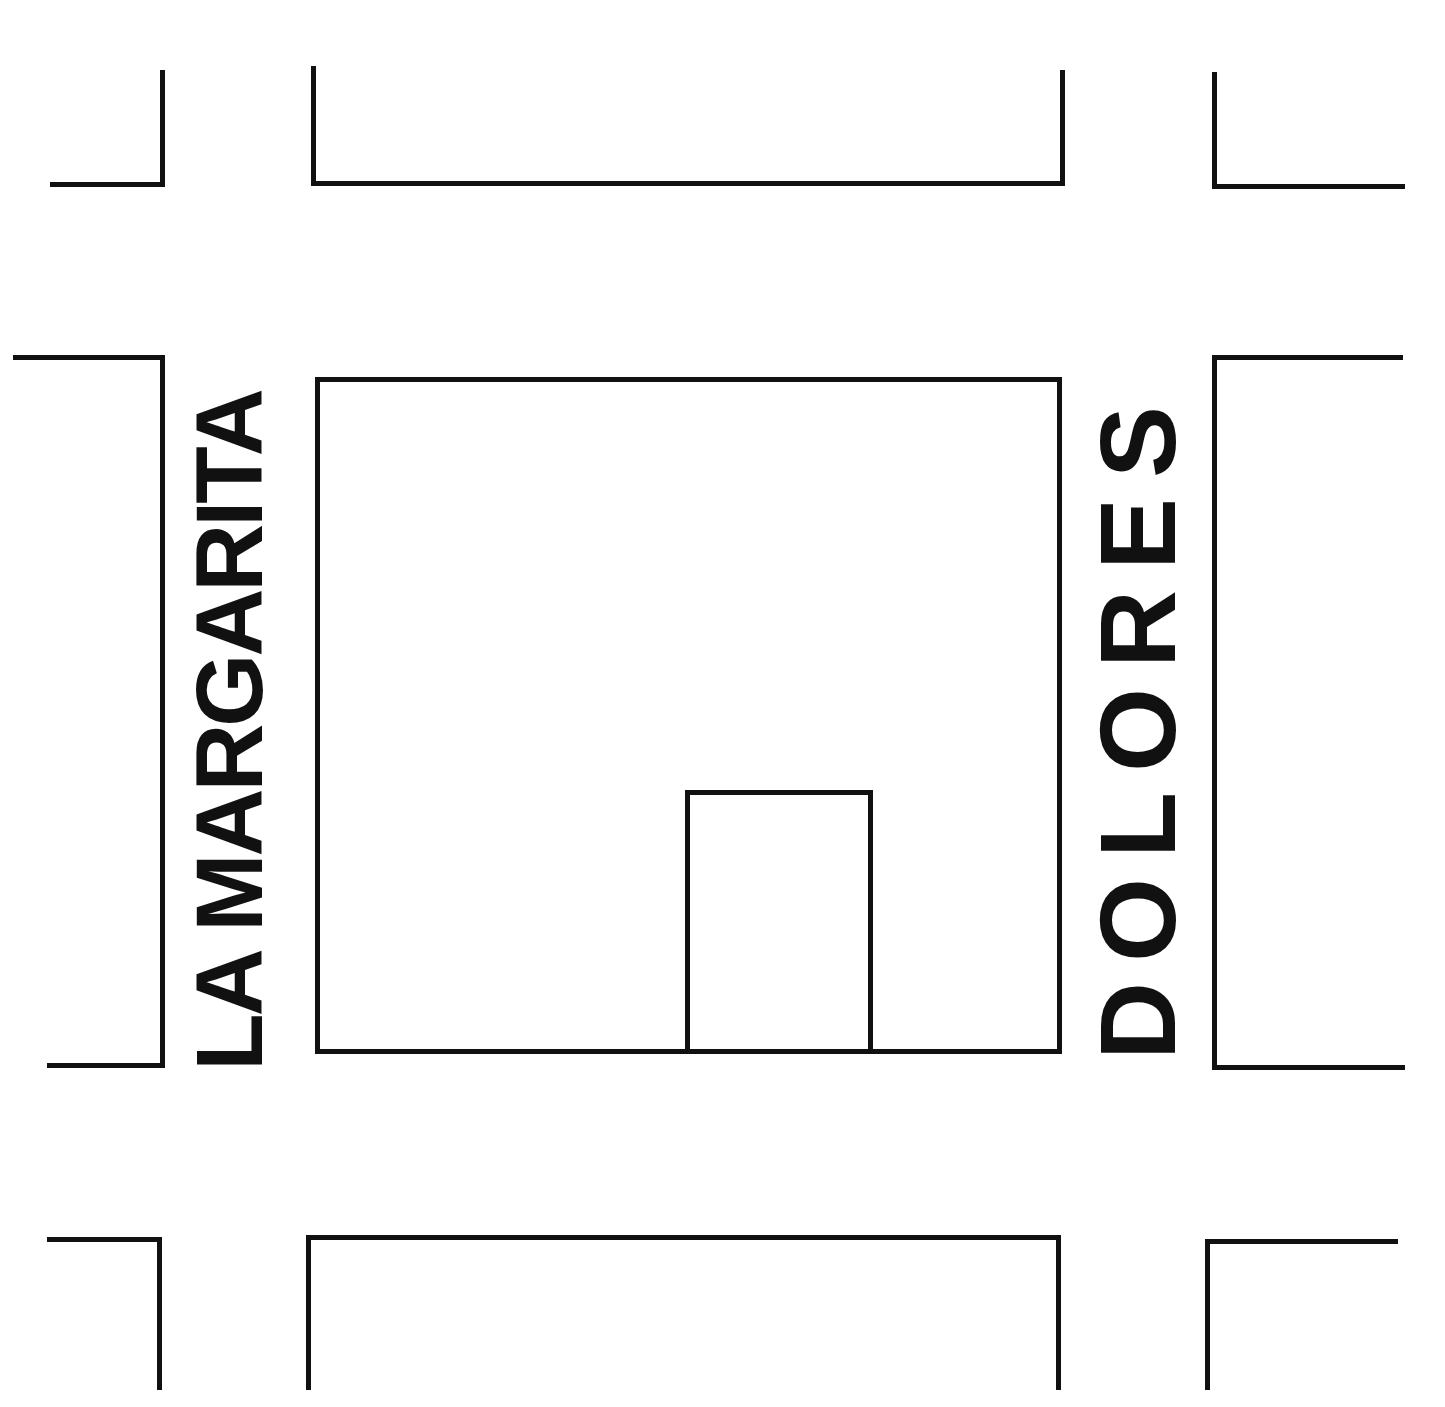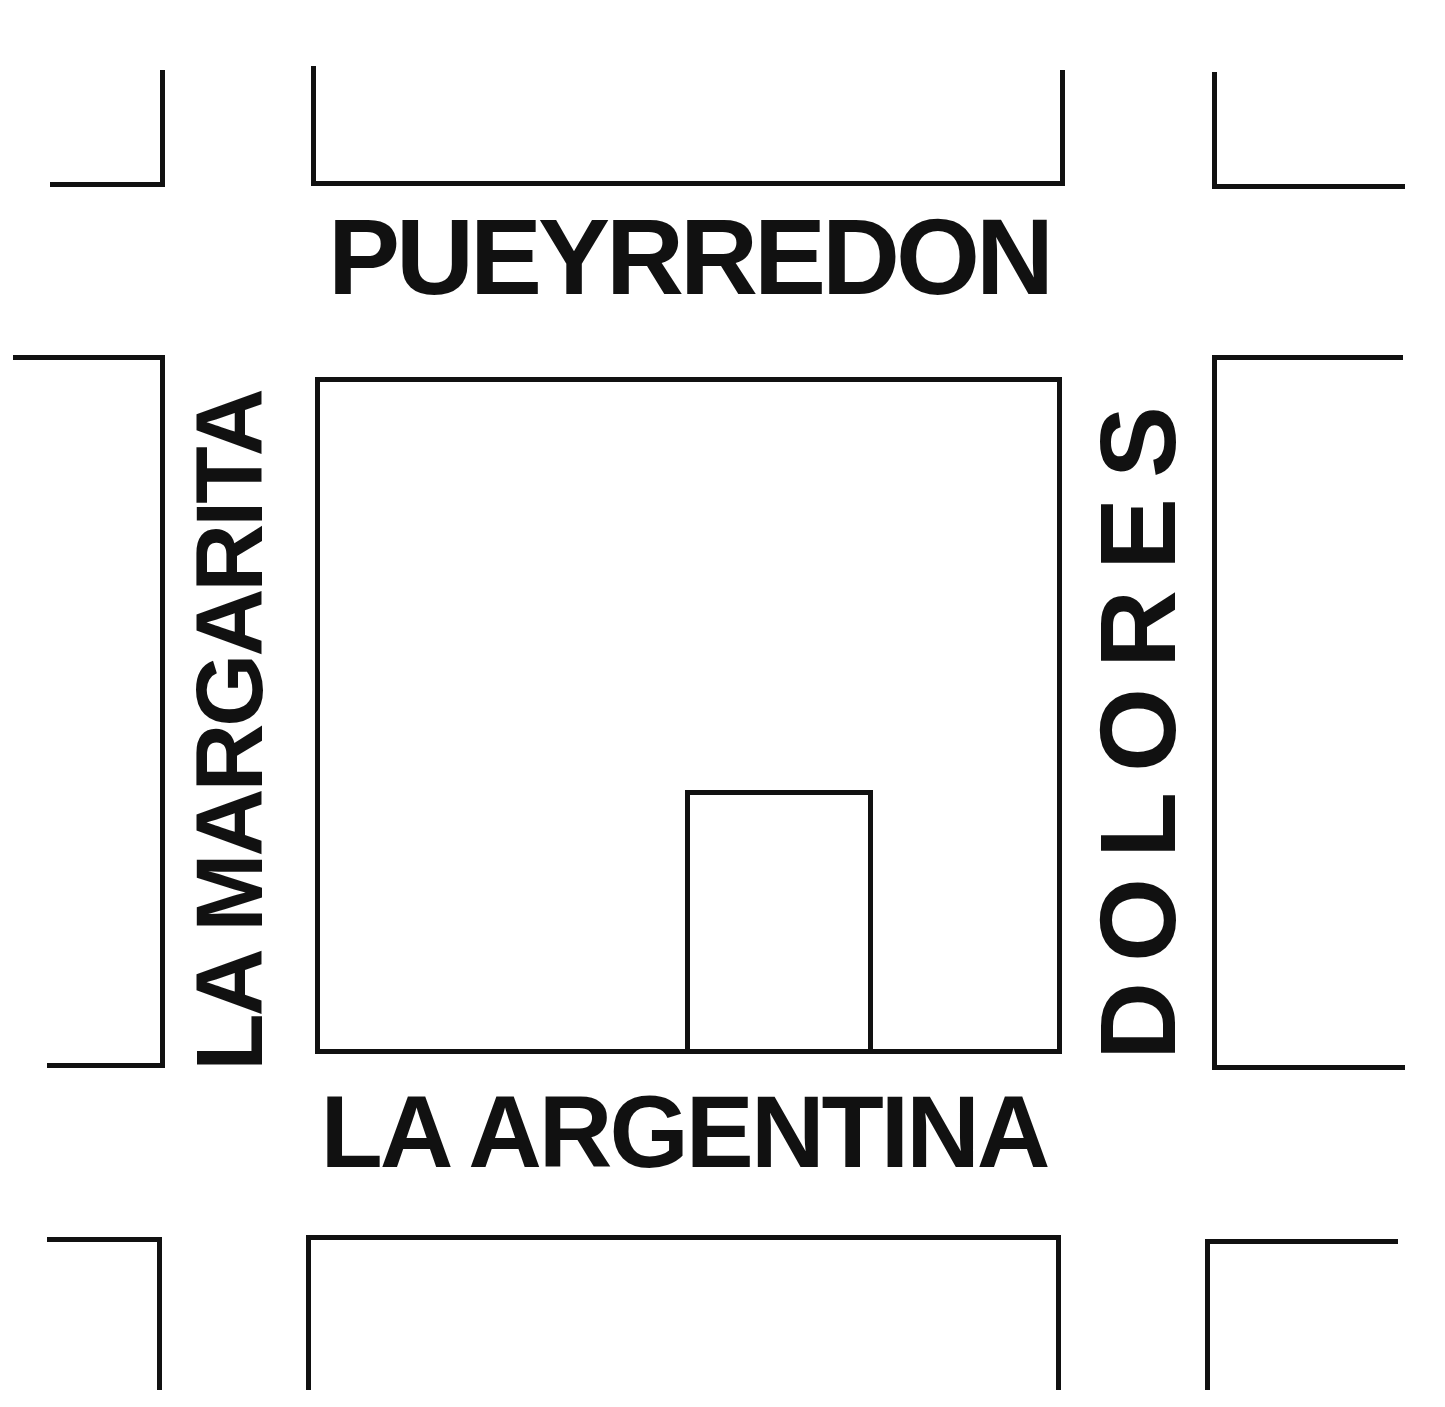--- a/index.html
+++ b/index.html
@@ -150,21 +150,19 @@
   </div>
 
   <div>
     <div class="seg br-h"></div>
     <div class="seg br-v"></div>
   </div>
 
   <div id="central-block"></div>
   <div id="building-lot"></div>
 
-  <div id="label-pueyrredon" class="street-label">PUEYRREDON</div>
 
-  <div id="label-la-argentina" class="street-label">LA ARGENTINA</div>
 
   <div id="label-la-margarita" class="street-label">LA MARGARITA</div>
 
   <div id="label-dolores" class="street-label">DOLORES</div>
 
 </div>
 
 </body></html>

